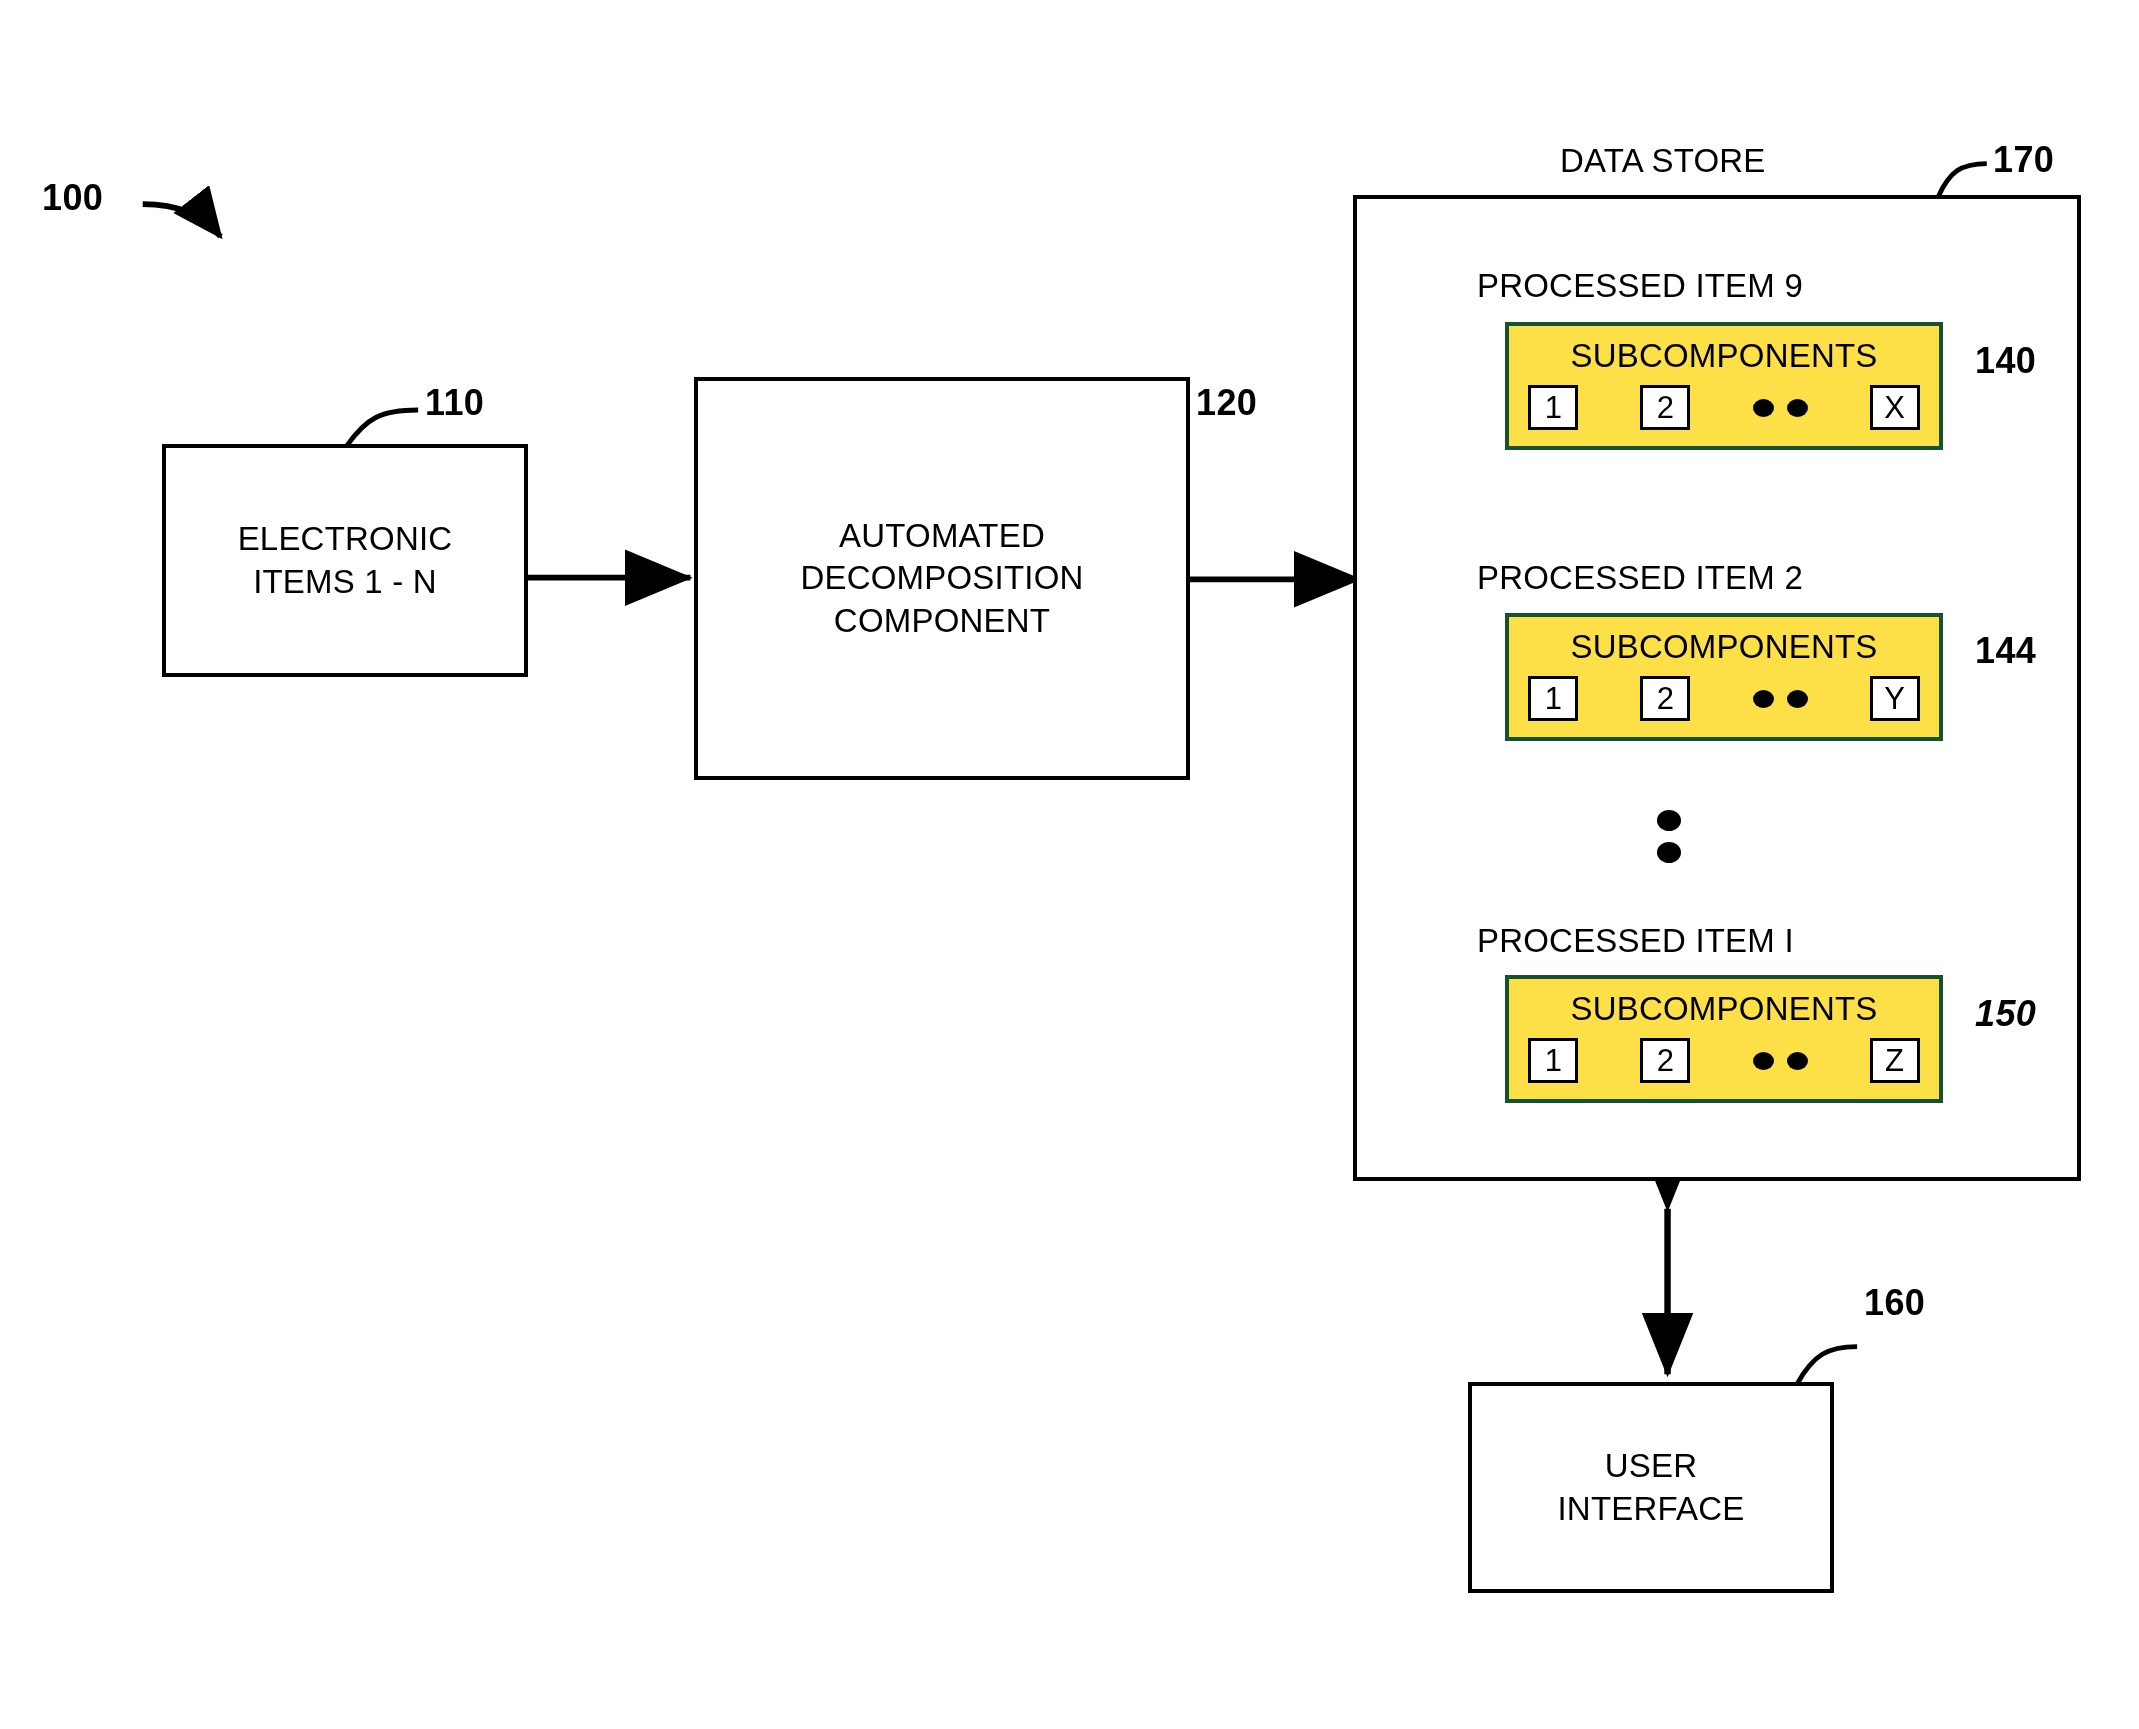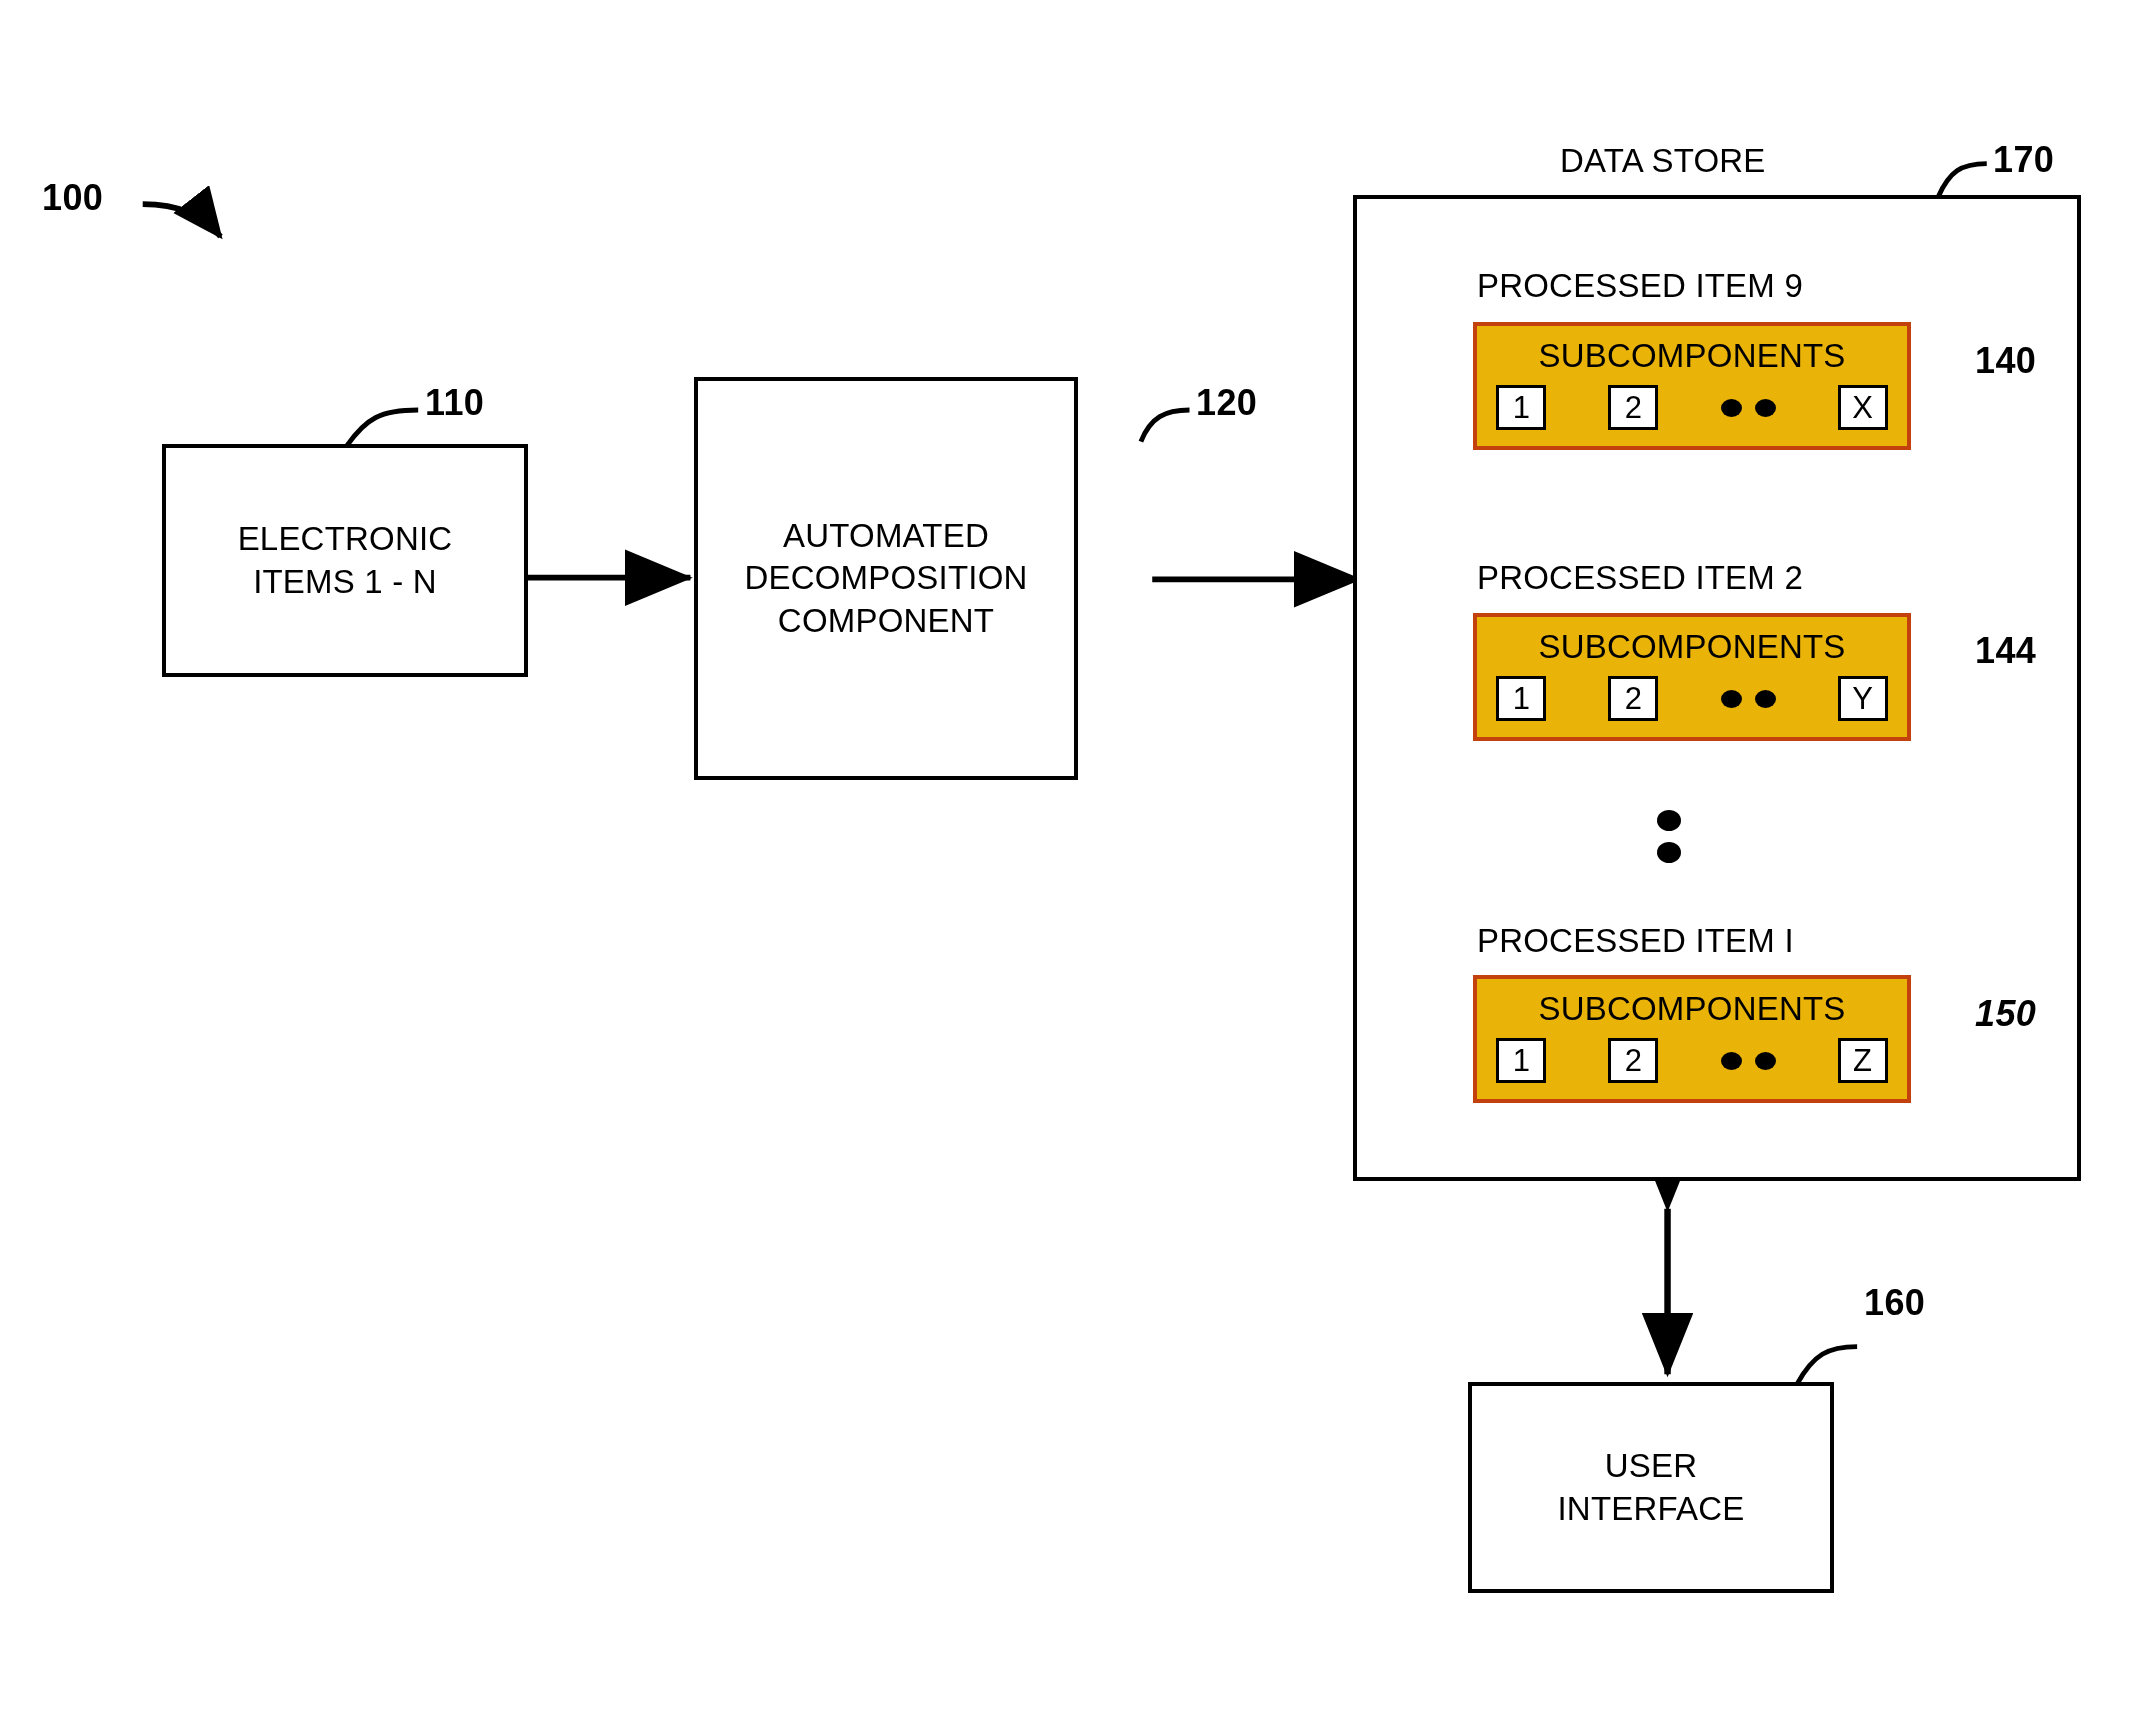--- a/index.html
+++ b/index.html
@@ -50,23 +50,24 @@
   
   .caption {
     position: absolute;
     font-size: 33px;
     letter-spacing: 0.2px;
     white-space: nowrap;
   }
   
   .subbox {
     position: absolute;
-    border: 4px solid #c2410c;
+    border: 4px solid #14532d;
     box-sizing: border-box;
-    background: #eab308;
+    background: #fde047;
+    margin-left: 32px;
   }
   .subbox-title {
     position: absolute;
     left: 0;
     right: 0;
     top: 11.3px;
     text-align: center;
     font-size: 33px;
     letter-spacing: 0.2px;
   }
@@ -159,21 +160,21 @@
   </svg>
 
   <div class="ref" style="left:42px; top:177px;">100</div>
 
   <div class="box" style="left:162px; top:444px; width:366px; height:233px;">
     <div class="box-text">ELECTRONIC
 ITEMS 1 - N</div>
   </div>
   <div class="ref" style="left:425px; top:382px;">110</div>
 
-  <div class="box" style="left:694px; top:377px; width:384px; height:403px;">
+  <div class="box" style="left:694px; top:377px; width:496px; height:403px;">
     <div class="box-text">AUTOMATED
 DECOMPOSITION
 COMPONENT</div>
   </div>
   <div class="ref" style="left:1196px; top:382px;">120</div>
 
   <div class="caption" style="left:1560px; top:142px;">DATA STORE</div>
   <div class="ref" style="left:1993px; top:139px;">170</div>
 
   <div class="box" style="left:1353px; top:195px; width:728px; height:986px; display:block;"></div>

